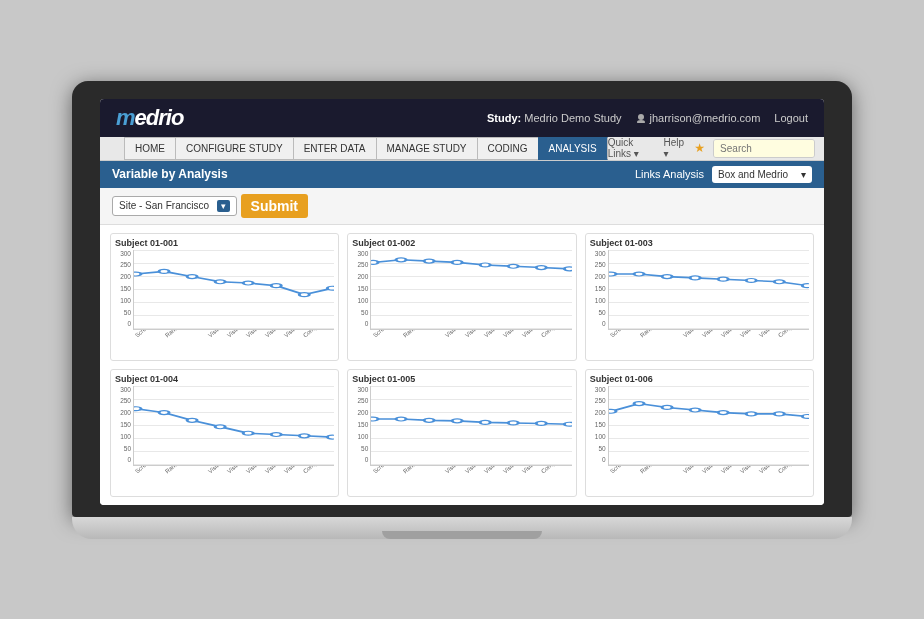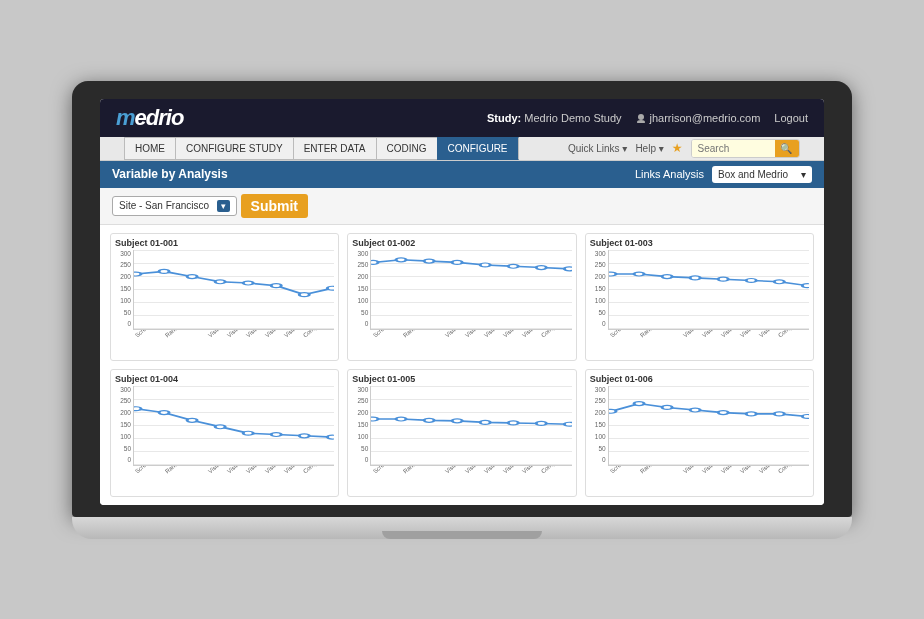--- a/index.html
+++ b/index.html
@@ -159,21 +159,21 @@
       border: 1px solid #ccc;
       border-radius: 3px;
       overflow: hidden;
     }
 
     .search-box input {
       border: none;
       outline: none;
       font-size: 10px;
       padding: 3px 6px;
-      width: 83px;
+      width: 100px;
       background: #fffde0;
     }
 
     .search-btn {
       background: #e8a020;
       border: none;
       padding: 3px 6px;
       cursor: pointer;
       color: #fff;
       font-size: 10px;
@@ -367,22 +367,23 @@
           </span>
           <span class="logout-btn">Logout</span>
         </div>
       </div>
 
       <div class="nav-bar">
         <div class="nav-tabs">
           <div class="nav-tab">HOME</div>
           <div class="nav-tab">CONFIGURE STUDY</div>
           <div class="nav-tab">ENTER DATA</div>
+          <div class="nav-tab">MANAGE STUDY</div>
           <div class="nav-tab">CODING</div>
-          <div class="nav-tab active">CONFIGURE</div>
+          <div class="nav-tab active">ANALYSIS</div>
         </div>
         <div class="nav-right">
           <span>
             <span>Quick Links</span>
             <span> ▾</span>
           </span>
           <span>
             <span>Help</span>
             <span> ▾</span>
           </span>

